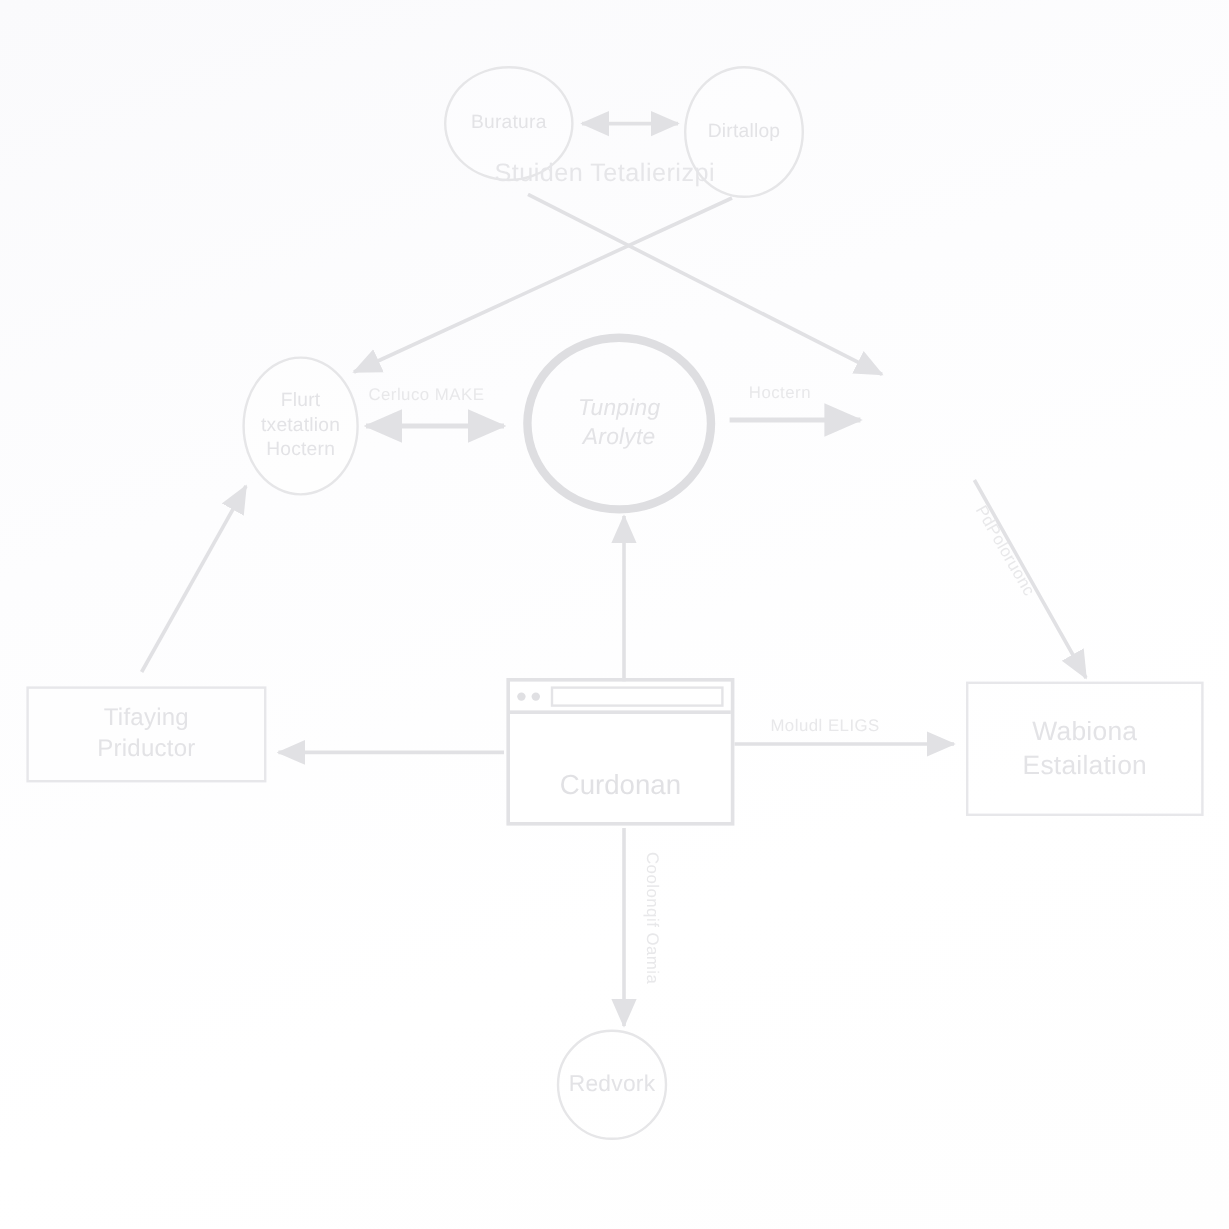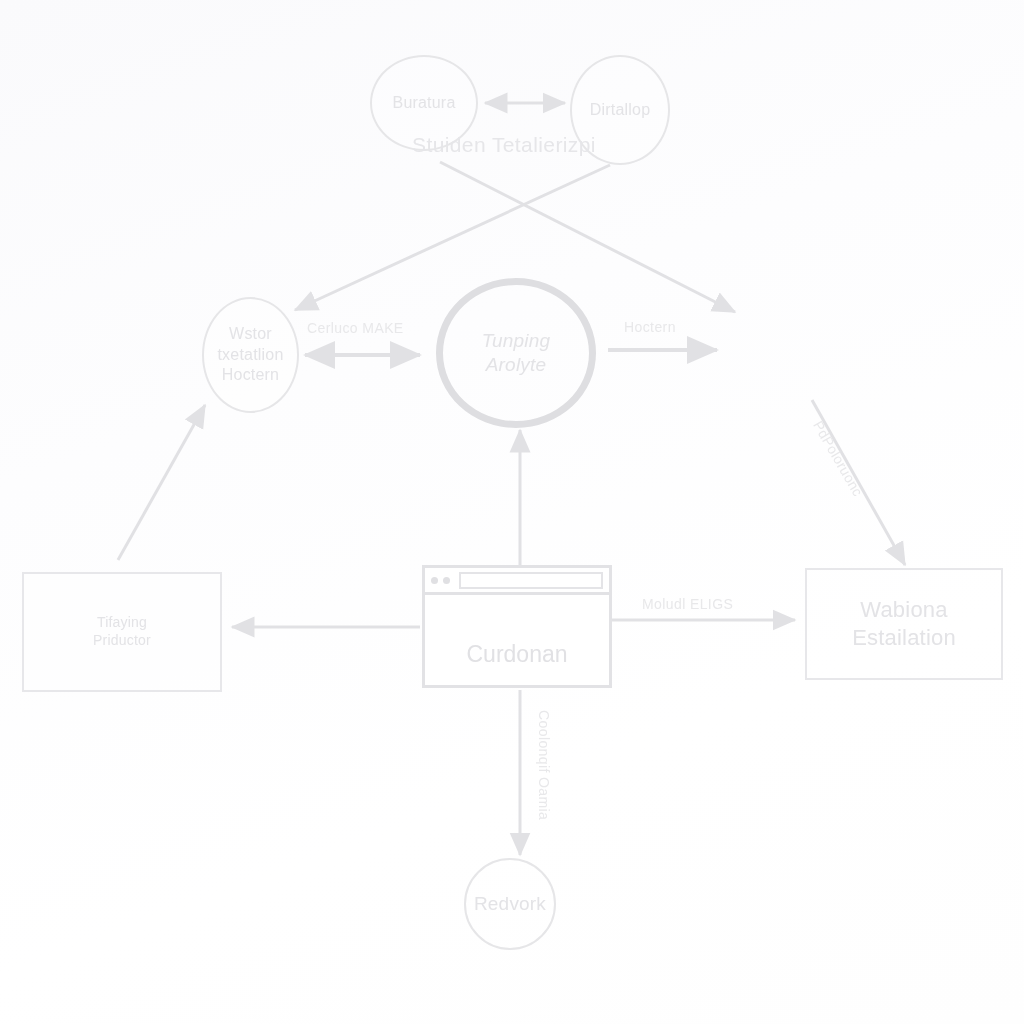--- a/index.html
+++ b/index.html
@@ -149,32 +149,32 @@
 
   <div class="node node-circle" style="left:570px; top:55px; width:100px; height:110px; font-size:16px;">
     <span class="node-line">Dirtallop</span>
   </div>
 
   <div class="node node-circle" style="left:370px; top:55px; width:108px; height:96px; font-size:16px;">
     <span class="node-line">Buratura</span>
   </div>
 
   <div class="node node-circle" style="left:202px; top:297px; width:97px; height:116px; font-size:16px;">
-    <span class="node-line">Wstor</span>
+    <span class="node-line">Flurt</span>
     <span class="node-line">txetatlion</span>
     <span class="node-line">Hoctern</span>
   </div>
 
   <div class="node node-circle hub" style="left:436px; top:278px; width:160px; height:150px; font-size:19px;">
     <span class="node-line">Tunping</span>
     <span class="node-line">Arolyte</span>
   </div>
 
 
-  <div class="node node-rect" style="left:22px; top:572px; width:200px; height:120px; font-size:14px;">
+  <div class="node node-rect" style="left:22px; top:572px; width:200px; height:80px; font-size:20px;">
     <span class="node-line">Tifaying</span>
     <span class="node-line">Priductor</span>
   </div>
 
   <div class="node-window" style="left:422px; top:565px; width:190px; height:123px;">
     <div class="win-chrome">
       <span class="win-dot"></span>
       <span class="win-dot"></span>
       <span class="win-addr"></span>
     </div>

